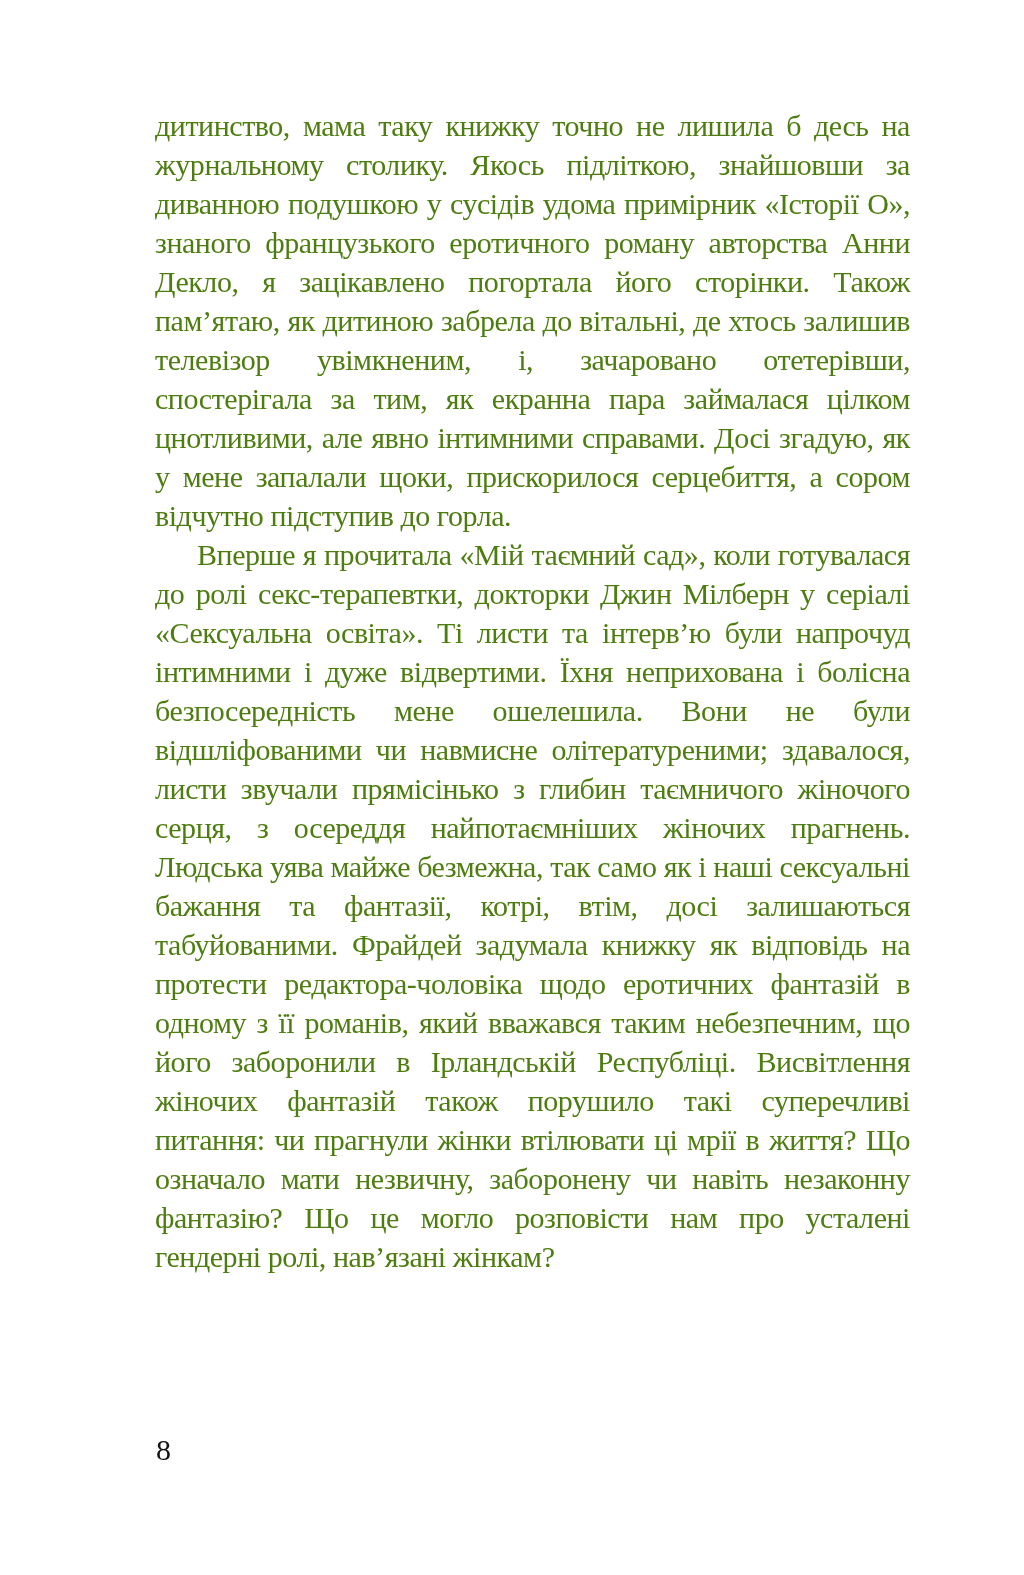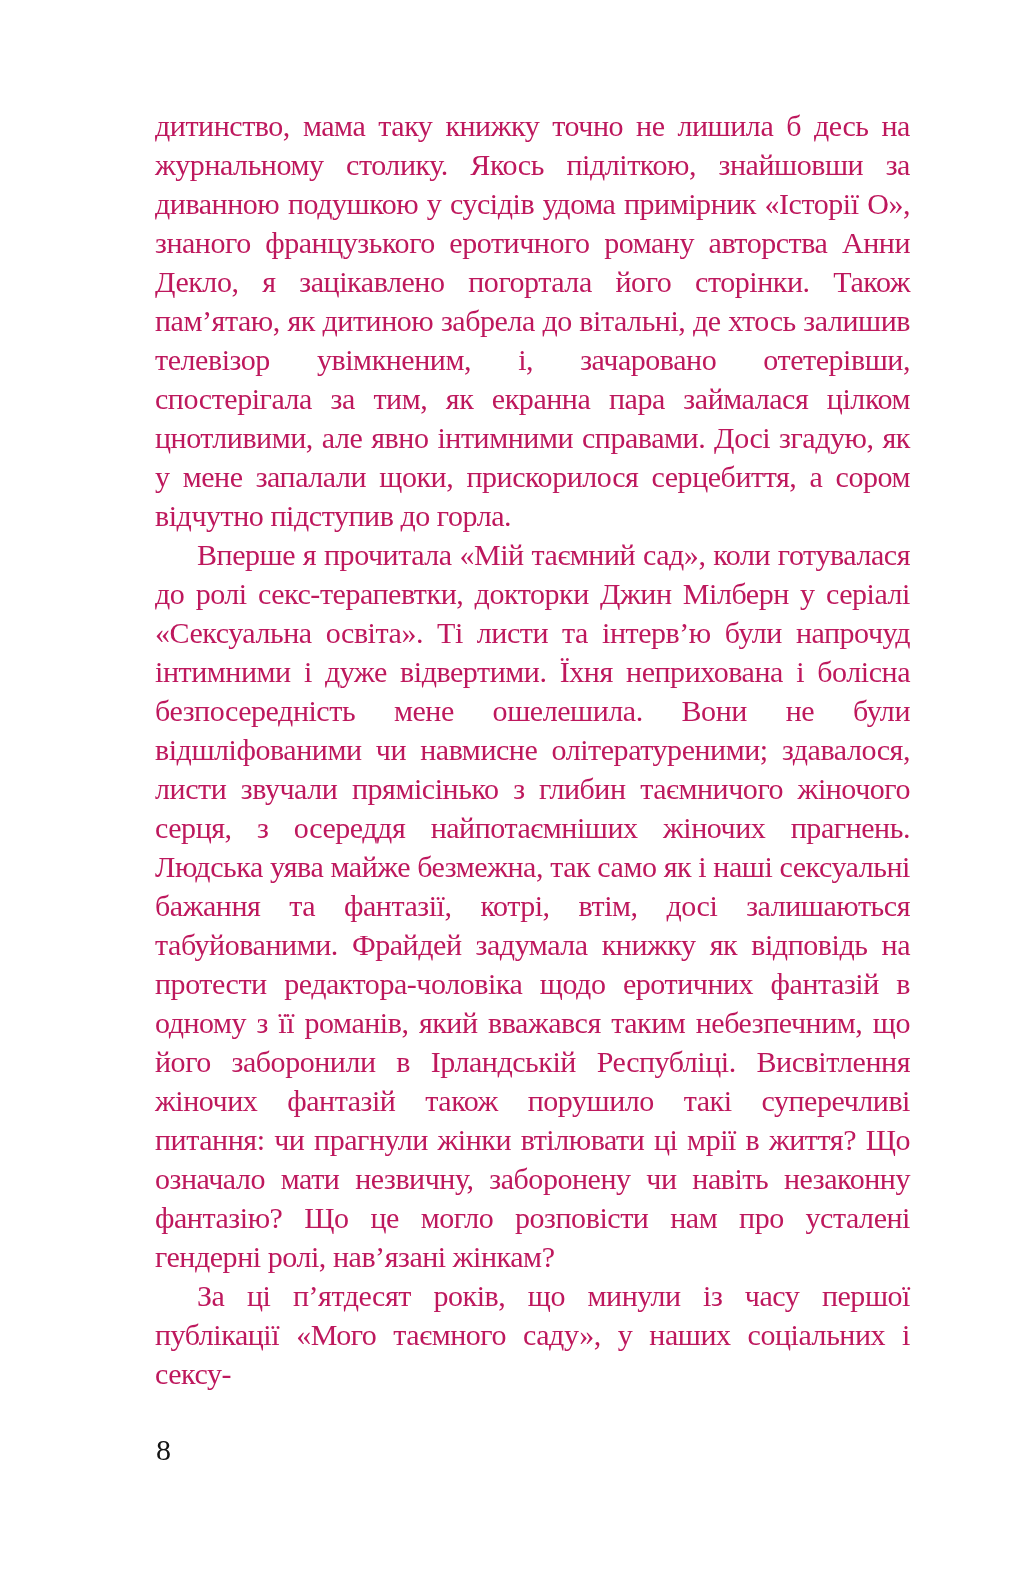--- a/index.html
+++ b/index.html
@@ -16,21 +16,21 @@
     background: #ffffff;
     overflow: hidden;
   }
   .text-block {
     position: absolute;
     left: 155px;
     top: 106px;
     width: 755px;
     font-size: 30px;
     line-height: 39px;
-    color: #be185d;
+    color: #4d7c0f;
     text-align: justify;
     letter-spacing: -0.015em;
   }
   .para {
     margin: 0;
   }
   .para.indented {
     text-indent: 42px;
     font-family: Liberation Serif, serif;
   }
@@ -43,16 +43,15 @@
     color: #141414;
   }
 </style>
 </head>
 <body>
 
 <div class="page">
   <div class="text-block">
     <p class="para">дитинство, мама таку книжку точно не лишила б десь на журнальному столику. Якось підліткою, знайшовши за диванною подушкою у сусідів удома примірник «Історії О», знаного французького еротичного роману авторства Анни Декло, я зацікавлено погортала його сторінки. Також пам’ятаю, як дитиною забрела до вітальні, де хтось залишив телевізор увімкненим, і, зачаровано отетерівши, спостерігала за тим, як екранна пара займалася цілком цнотливими, але явно інтимними справами. Досі згадую, як у мене запалали щоки, прискорилося серцебиття, а сором відчутно підступив до горла.</p>
     <p class="para indented">Вперше я прочитала «Мій таємний сад», коли готувалася до ролі секс-терапевтки, докторки Джин Мілберн у серіалі «Сексуальна освіта». Ті листи та інтерв’ю були напрочуд інтимними і дуже відвертими. Їхня неприхована і болісна безпосередність мене ошелешила. Вони не були відшліфованими чи навмисне олітературеними; здавалося, листи звучали прямісінько з глибин таємничого жіночого серця, з осереддя найпотаємніших жіночих прагнень. Людська уява майже безмежна, так само як і наші сексуальні бажання та фантазії, котрі, втім, досі залишаються табуйованими. Фрайдей задумала книжку як відповідь на протести редактора-чоловіка щодо еротичних фантазій в одному з її романів, який вважався таким небезпечним, що його заборонили в Ірландській Республіці. Висвітлення жіночих фантазій також порушило такі суперечливі питання: чи прагнули жінки втілювати ці мрії в життя? Що означало мати незвичну, заборонену чи навіть незаконну фантазію? Що це могло розповісти нам про усталені гендерні ролі, нав’язані жінкам?</p>
-    <p class="para indented">За ці п’ятдесят років, що минули із часу першої публікації «Мого таємного саду», у наших соціальних і сексу-</p>
   </div>
   <div class="page-number">8</div>
 </div>
 
 </body></html>

